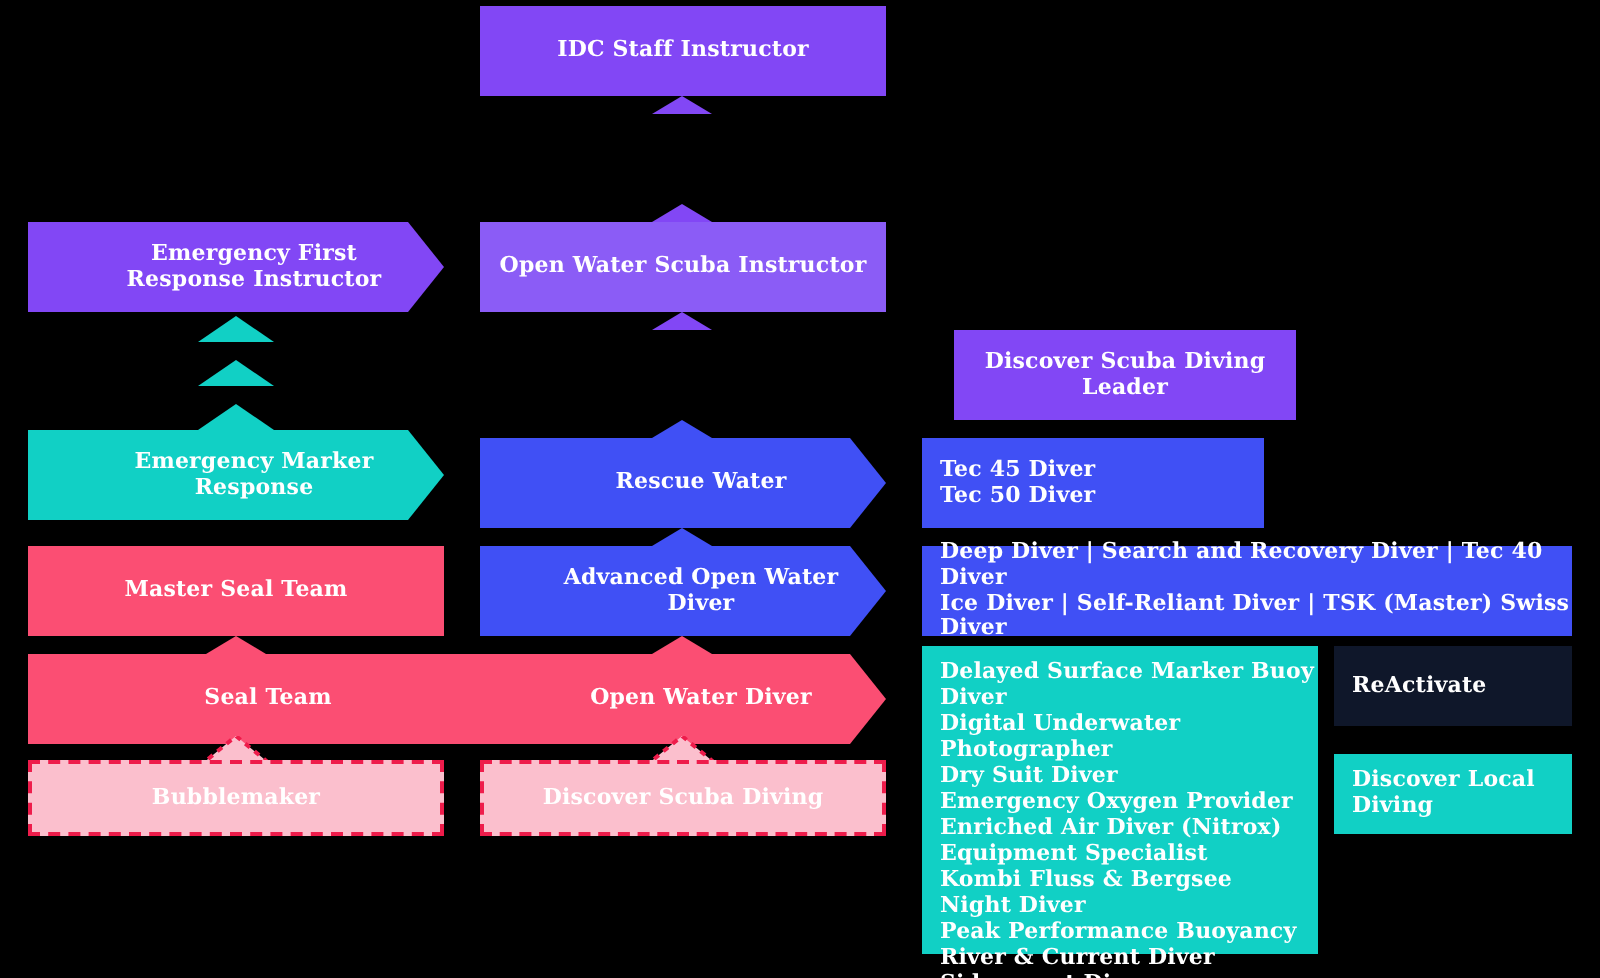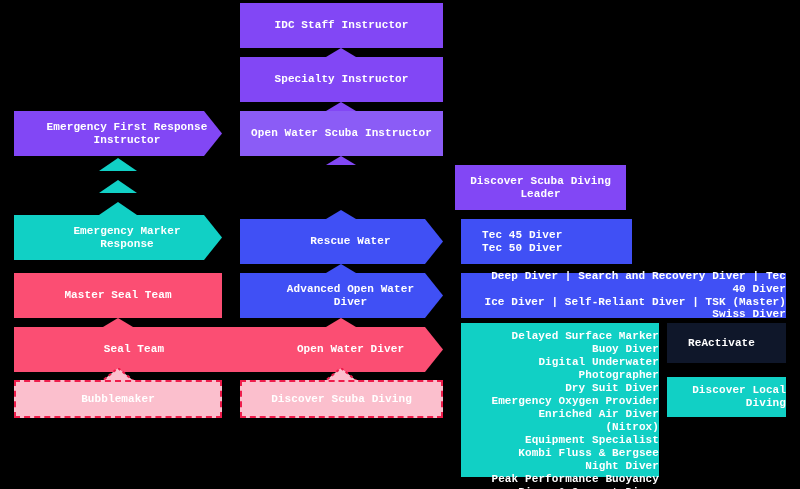--- a/index.html
+++ b/index.html
@@ -27,26 +27,25 @@
     display: flex;
     align-items: center;
     justify-content: center;
     color: #ffffff;
     font-weight: bold;
     font-size: 11px;
     line-height: 1.18;
     text-align: center;
     letter-spacing: 0.1px;
     white-space: pre-line;
-    font-family: Liberation Mono, monospace;
   }
   .node.left-align {
     justify-content: flex-start;
-    text-align: right;
-    padding-left: 21px;
+    text-align: left;
+    padding-left: 9px;
   }
   .node .lbl { display: block; white-space: pre-line; }
 
   
   .shape-rect { }
 
   
   .shape-arrow {
     clip-path: polygon(0 0, calc(100% - 18px) 0, 100% 50%, calc(100% - 18px) 100%, 0 100%);
     padding-left: 32px;
@@ -80,23 +79,20 @@
 <body>
 
 <div id="stage">
 
   <div class="node shape-rect" style="left:240px; top:3px; width:203px; height:45px; background:#8247F5;">
     <span class="lbl">IDC Staff Instructor</span>
   </div>
 
   <div class="notch" style="left:326px; top:48px; border-bottom:9px solid #8247F5;"></div>
 
-  <div class="node shape-rect" style="left:240px; top:57px; width:203px; height:45px; background:#8247F5;">
-    <span class="lbl">Specialty Instructor</span>
-  </div>
 
   <div class="notch" style="left:326px; top:102px; border-bottom:9px solid #8247F5;"></div>
 
   <div class="node shape-rect" style="left:240px; top:111px; width:203px; height:45px; background:#8b5cf6;">
     <span class="lbl">Open Water Scuba Instructor</span>
   </div>
 
   <div class="notch" style="left:326px; top:156px; border-bottom:9px solid #8247F5;"></div>
 
 
@@ -149,21 +145,21 @@
   </div>
 
   <svg class="chev-base" width="34" height="14" style="left:101px; top:368px;">
     <polygon points="17,0 34,14 0,14" fill="#FBBFCD" stroke="#EE1C4B" stroke-width="2" stroke-dasharray="3 3"></polygon>
   </svg>
 
   <div class="node shape-dashed" style="left:14px; top:380px; width:208px; height:38px; background:#FBBFCD;">
     <span class="lbl">Bubblemaker</span>
   </div>
 
-  <div class="node shape-rect" style="left:455px; top:165px; width:171px; height:45px; background:#8247F5;">
+  <div class="node shape-rect" style="left:477px; top:165px; width:171px; height:45px; background:#8247F5;">
     <span class="lbl">Discover Scuba Diving Leader</span>
   </div>
 
   <div class="node shape-rect left-align" style="left:461px; top:219px; width:171px; height:45px; background:#4050F5;">
     <span class="lbl">Tec 45 Diver
 Tec 50 Diver</span>
   </div>
 
   <div class="node shape-rect left-align" style="left:461px; top:273px; width:325px; height:45px; background:#4050F5;">
     <span class="lbl">Deep Diver  |  Search and Recovery Diver  |  Tec 40 Diver

